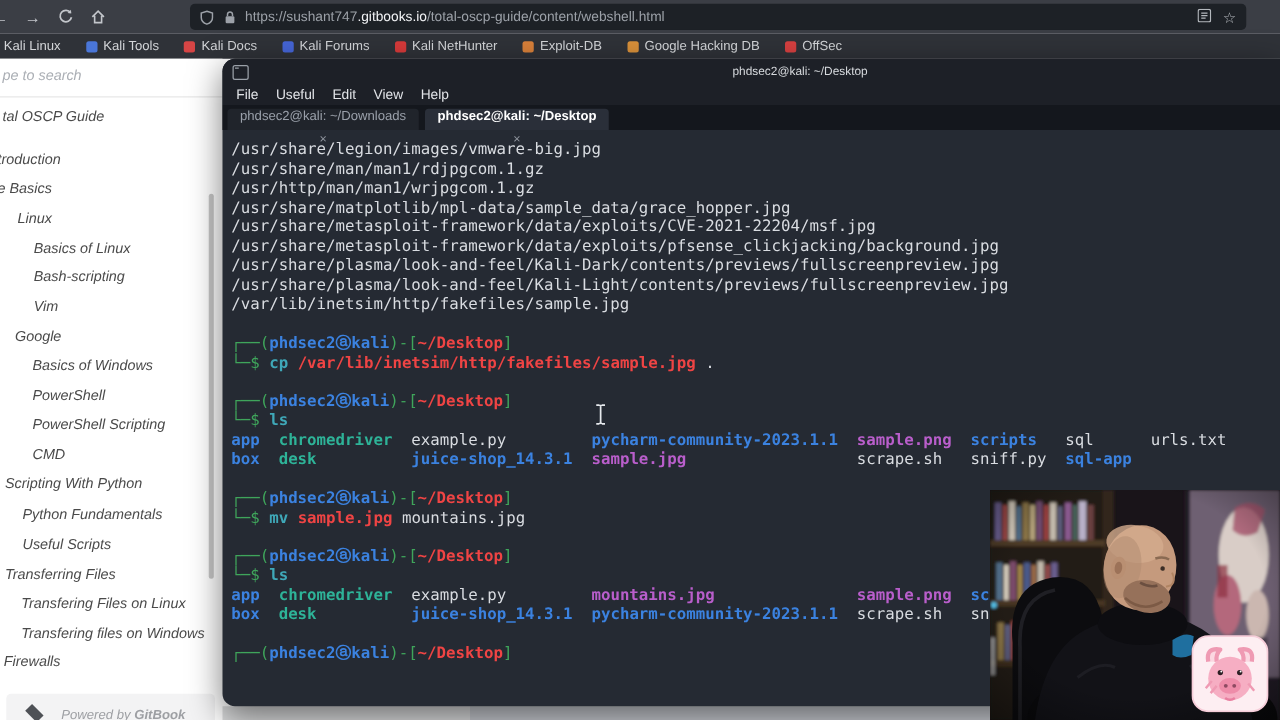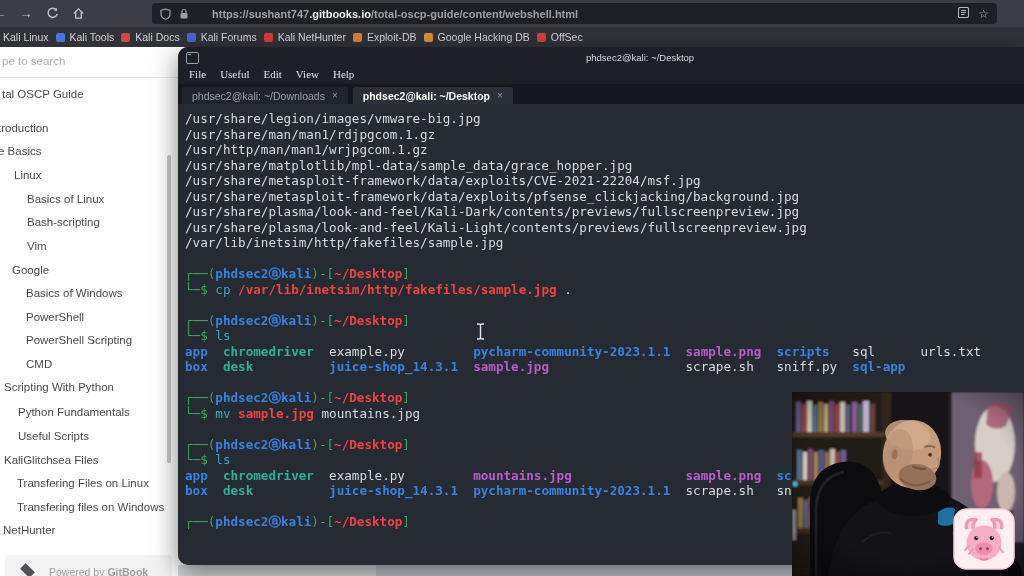--- a/index.html
+++ b/index.html
@@ -6,63 +6,63 @@
   .stage{position:relative;width:1024px;height:576px;overflow:hidden;
          font-family:"Liberation Sans",sans-serif;background:#ffffff;}
 
   
   .toolbar{position:absolute;left:0;top:0;width:1024px;height:27px;background:#3b3e45;}
   .navbtns{position:absolute;left:-8px;top:0;height:27px;display:flex;align-items:center;gap:10px;color:#c3c6cb;}
   .navbtn{width:16px;height:16px;display:flex;align-items:center;justify-content:center;font-size:13px;}
   .urlbar{position:absolute;left:152px;top:3px;width:845px;height:21px;background:#1d2126;border-radius:4px;
           display:flex;align-items:center;color:#9ca1a8;font-size:11px;}
   .urlbar .ico{margin-left:8px;display:flex;align-items:center;}
-  .urltext{margin-left:23px;white-space:nowrap;overflow:hidden;flex:1;font-weight:bold;}
+  .urltext{margin-left:7px;white-space:nowrap;overflow:hidden;flex:1;}
   .url-domain{color:#f2f3f5;}
   .urlbar-right{display:flex;align-items:center;gap:9px;margin-right:8px;color:#b4b8bd;}
   .bookmarks{position:absolute;left:0;top:27px;width:1024px;height:20px;background:#2f3238;
-             display:flex;align-items:center;gap:7px;padding-left:3px;font-size:10.5px;color:#d3d5d8;box-sizing:border-box;}
+             display:flex;align-items:center;gap:20px;padding-left:3px;font-size:10.5px;color:#d3d5d8;box-sizing:border-box;}
   .bm{display:flex;align-items:center;gap:5px;white-space:nowrap;}
   .bm-ico{width:9px;height:9px;border-radius:2px;flex:0 0 auto;}
 
   
-  .sidebar{position:absolute;left:0;top:47px;width:178px;height:419px;background:#ffffff;}
+  .sidebar{position:absolute;left:0;top:47px;width:178px;height:419px;background:#ffffff;font-style:italic;}
   .sb-search{position:absolute;left:2px;top:8px;font-size:11.5px;color:#aaaeb4;}
   .sb-div{position:absolute;left:0;top:30px;width:178px;border-top:1px solid #e7e7e7;}
   .sb-item{position:absolute;font-size:11.5px;color:#4a4a4a;white-space:nowrap;cursor:pointer;text-align:right;}
   .sb-scroll{position:absolute;left:167px;top:108px;width:4px;height:308px;background:#c7c7c7;border-radius:3px;}
   .sb-footer{position:absolute;left:5px;top:508px;width:167px;height:68px;background:#f3f3f4;border-radius:4px;}
   .gb-logo{position:absolute;left:16px;top:9px;width:13px;height:13px;background:#4e5156;transform:rotate(45deg) scaleY(.6);}
   .gb-text{position:absolute;left:44px;top:11px;font-size:10.5px;color:#9d9fa3;white-space:nowrap;}
   .gb-text b{color:#808archive287;}
 
   
   .terminal{position:absolute;left:178px;top:47px;width:846px;height:518px;background:var(--term-bg);
             border-radius:10px 0 0 10px;box-shadow:0 8px 26px rgba(0,0,0,.5);}
   .term-titlebar{position:absolute;left:0;top:0;right:0;height:21px;background:var(--term-chrome);border-radius:10px 0 0 0;}
   .term-appico{position:absolute;left:8px;top:5px;width:11px;height:10px;border:1px solid #9aa0a8;border-radius:2px;}
   .term-appico:after{content:"";position:absolute;left:1px;top:1px;width:3px;height:1px;background:#9aa0a8;}
   .term-title{position:absolute;left:408px;top:5px;font-size:9.5px;color:#d7dade;white-space:nowrap;}
   .term-menubar{position:absolute;left:0;top:21px;right:0;height:16px;background:var(--term-chrome);
-                display:flex;padding-left:4px;font-size:11px;color:#e2e4e8;font-family:Liberation Serif, serif;}
+                display:flex;align-items:center;padding-left:4px;font-size:11px;color:#e2e4e8;}
   .term-menu-item{padding:0 7px;cursor:pointer;}
   .term-tabbar{position:absolute;left:0;top:37px;right:0;height:20px;background:var(--term-tabbar);
                display:flex;align-items:flex-end;padding-left:4px;gap:5px;}
   .term-tab{height:17px;display:flex;align-items:center;gap:7px;padding:0 10px;font-size:10.5px;
-            background:#20242b;color:#9aa0aa;border-radius:3px 3px 0 0;white-space:nowrap;}
+            background:#20242b;color:#9aa0aa;border-radius:3px 3px 0 0;white-space:nowrap;flex-direction:column;}
   .term-tab.active{background:#2a2f39;color:#ffffff;font-weight:bold;}
   .term-tab .close{font-size:10px;color:#8f959e;font-weight:normal;}
   .term-body{position:absolute;left:0;top:57px;right:0;bottom:0;padding:7px 0 0 7px;overflow:hidden;
              font-family:"DejaVu Sans Mono","DejaVu Sans",monospace;font-size:12.6px;line-height:15.5px;}
   .tline{white-space:pre;height:15.5px;}
   .seg-w{color:#d9dce1;}
   .seg-wb{color:#ef4444;font-weight:bold;}
   .seg-g{color:var(--green);}
   .seg-b{color:var(--blue);font-weight:bold;}
-  .seg-c{color:var(--cyan);}
+  .seg-c{color:var(--cyan);font-weight:bold;}
   .seg-m{color:var(--magenta);font-weight:bold;}
   .seg-t{color:var(--teal);font-weight:bold;}
   .seg-cur{display:inline-block;width:7.5px;height:13px;background:#eef0f3;transform:translateY(2px);}
 
   
   .page-strip-a{position:absolute;left:178px;top:565px;width:198px;height:11px;background:#dbdcdd;}
   .page-strip-b{position:absolute;left:376px;top:565px;width:648px;height:11px;background:#c7cad0;}
   .webcam{position:absolute;left:792px;top:392px;width:232px;height:184px;overflow:hidden;background:#171217;}
   .pig{position:absolute;left:161px;top:116px;}
   .ibeam{position:absolute;left:475px;top:323px;}
@@ -163,24 +163,24 @@
       <div class="sb-item" style="left: 27px; top: 169px;">Bash-scripting</div>
       <div class="sb-item" style="left: 27px; top: 193px;">Vim</div>
       <div class="sb-item" style="left: 12px; top: 217px;">Google</div>
       <div class="sb-item" style="left: 26px; top: 240px;">Basics of Windows</div>
       <div class="sb-item" style="left: 26px; top: 264px;">PowerShell</div>
       <div class="sb-item" style="left: 26px; top: 287px;">PowerShell Scripting</div>
       <div class="sb-item" style="left: 26px; top: 311px;">CMD</div>
       <div class="sb-item" style="left: 4px; top: 334px;">Scripting With Python</div>
       <div class="sb-item" style="left: 18px; top: 359px;">Python Fundamentals</div>
       <div class="sb-item" style="left: 18px; top: 383px;">Useful Scripts</div>
-      <div class="sb-item" style="left: 4px; top: 407px;">KaliGlitchsea Files</div>
+      <div class="sb-item" style="left: 4px; top: 407px;">Transferring Files</div>
       <div class="sb-item" style="left: 17px; top: 430px;">Transfering Files on Linux</div>
       <div class="sb-item" style="left: 17px; top: 454px;">Transfering files on Windows</div>
-      <div class="sb-item" style="left: 3px; top: 477px;">NetHunter</div>
+      <div class="sb-item" style="left: 3px; top: 477px;">Firewalls</div>
     </div>
 
   <div class="page-strip-a"></div>
   <div class="page-strip-b"></div>
 
   <div class="terminal">
     <div class="term-titlebar">
       <div class="term-appico"></div>
       <div class="term-title">phdsec2@kali: ~/Desktop</div>
     </div>

